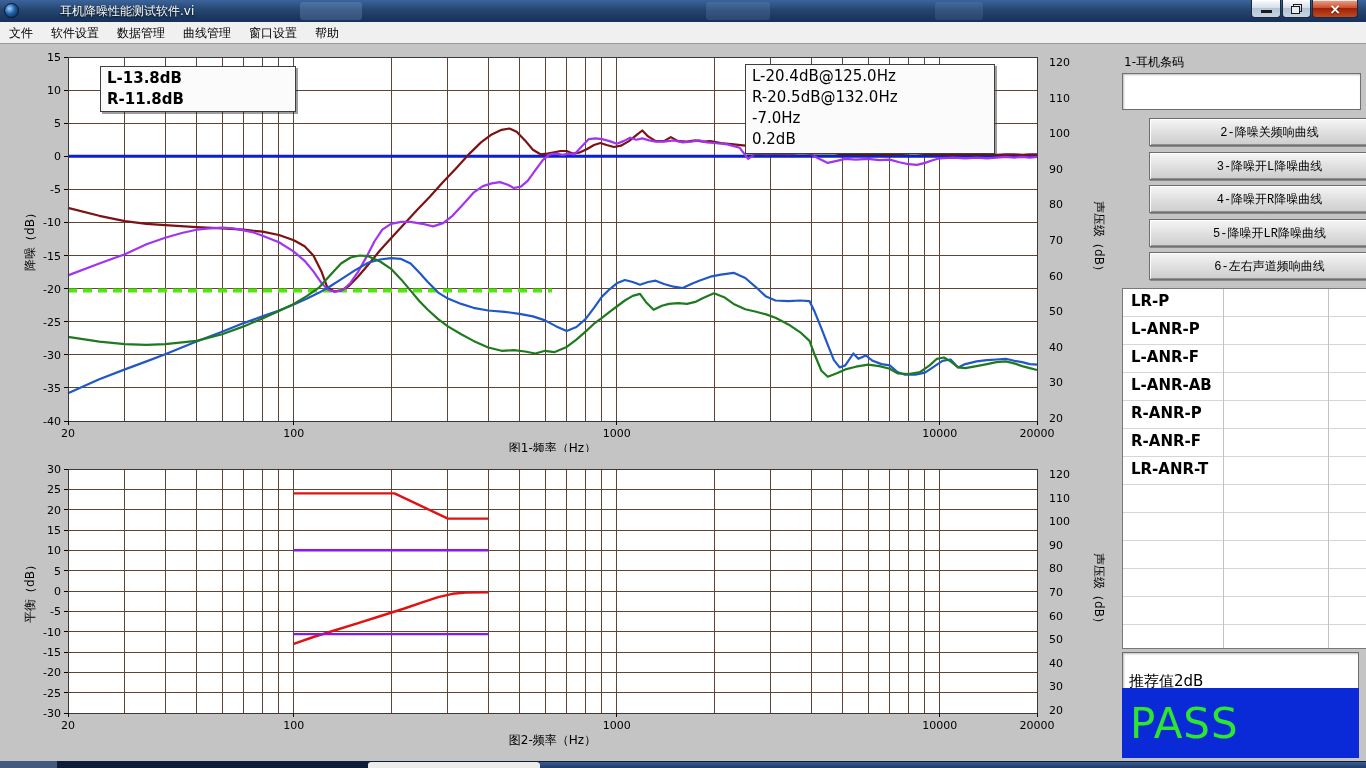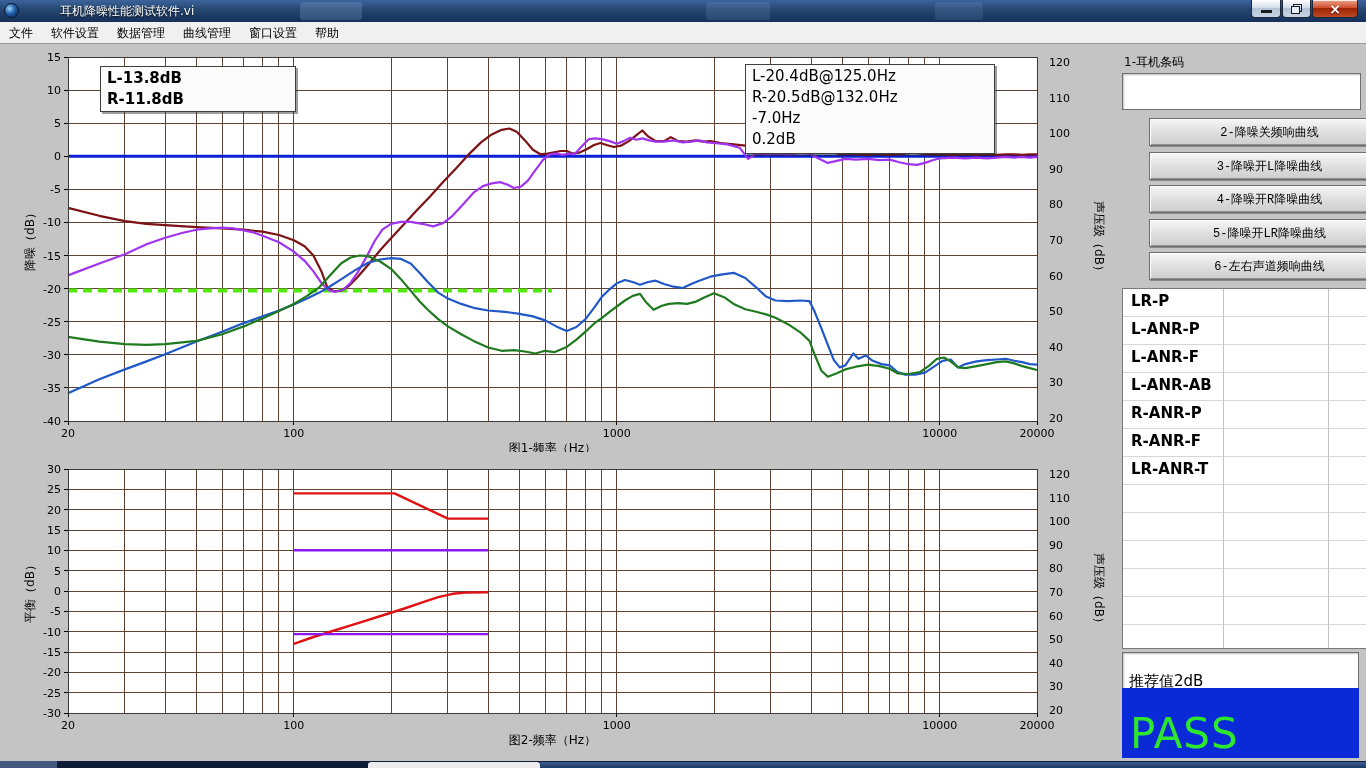--- a/index.html
+++ b/index.html
@@ -374,20 +374,20 @@
     <div class="tbl-row"></div>
     <div class="tbl-row"></div>
     <div class="tbl-row"></div>
     <div class="tbl-row"></div>
     <div class="tbl-row"></div>
     <div class="tbl-col-line" style="left:100px;"></div>
     <div class="tbl-col-line" style="left:205px;"></div>
   </div>
 
 <div id="recommend-box" class="sunken">推荐值2dB</div>
-<div id="pass-box" style="background: rgb(10, 42, 216); align-items: flex-end;">
+<div id="pass-box" style="background: rgb(10, 42, 216);">
     <span style="color: rgb(46, 230, 46);">PASS</span>
   </div>
 
 <div class="taskbar">
   <div class="right-part"></div>
   <div class="btn-top"></div>
 </div>
 
 </body></html>

